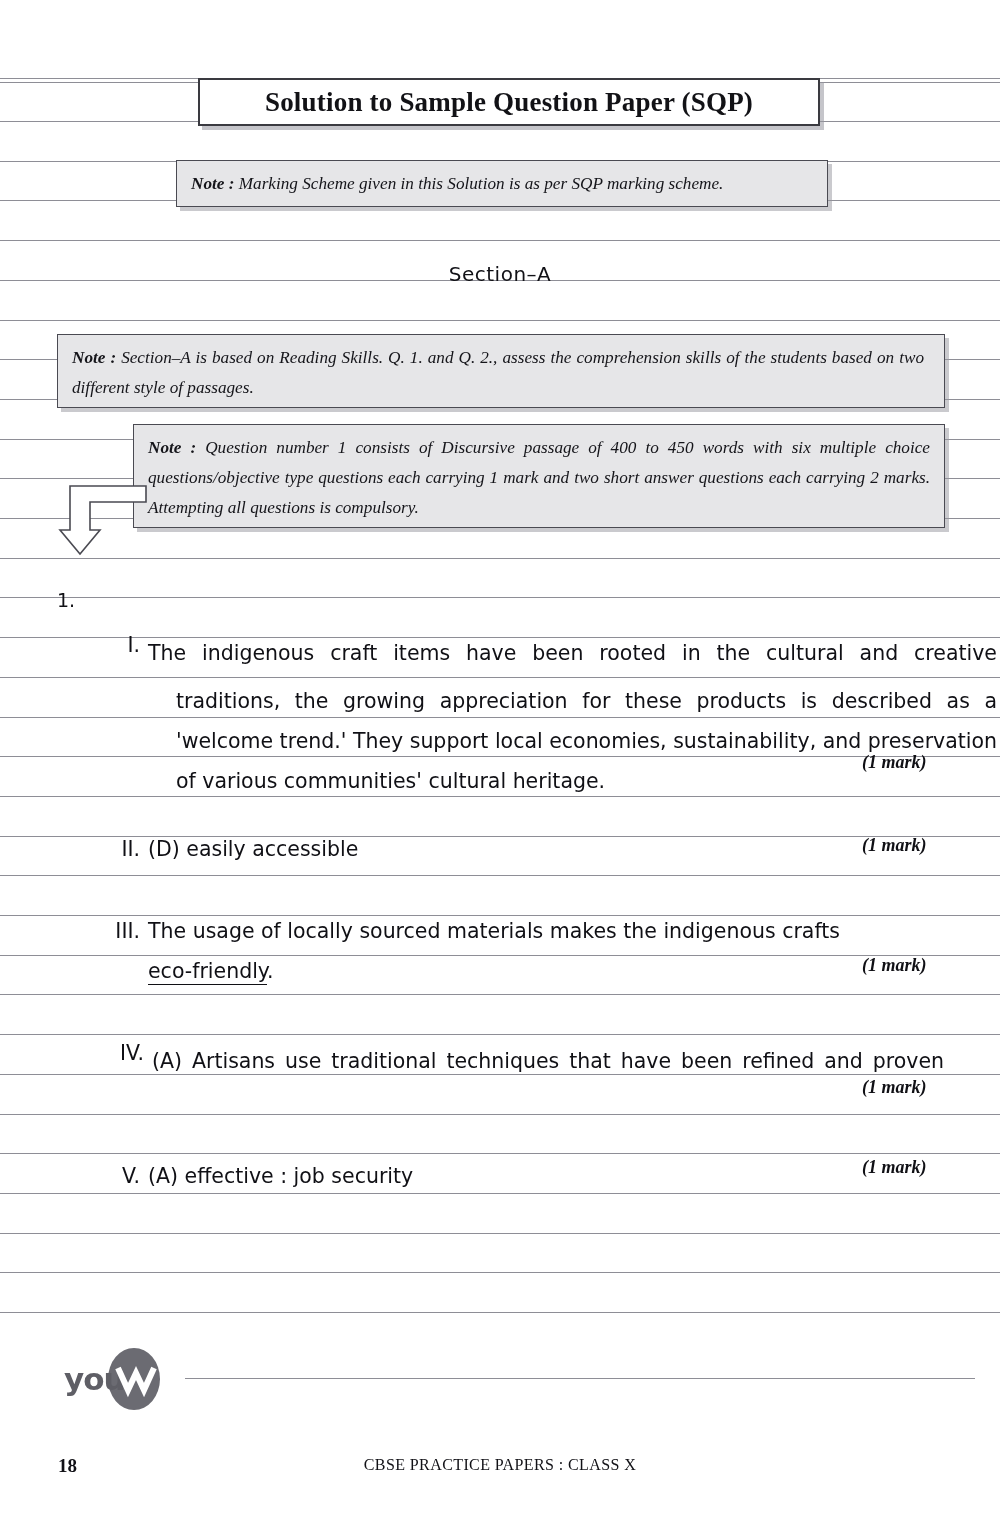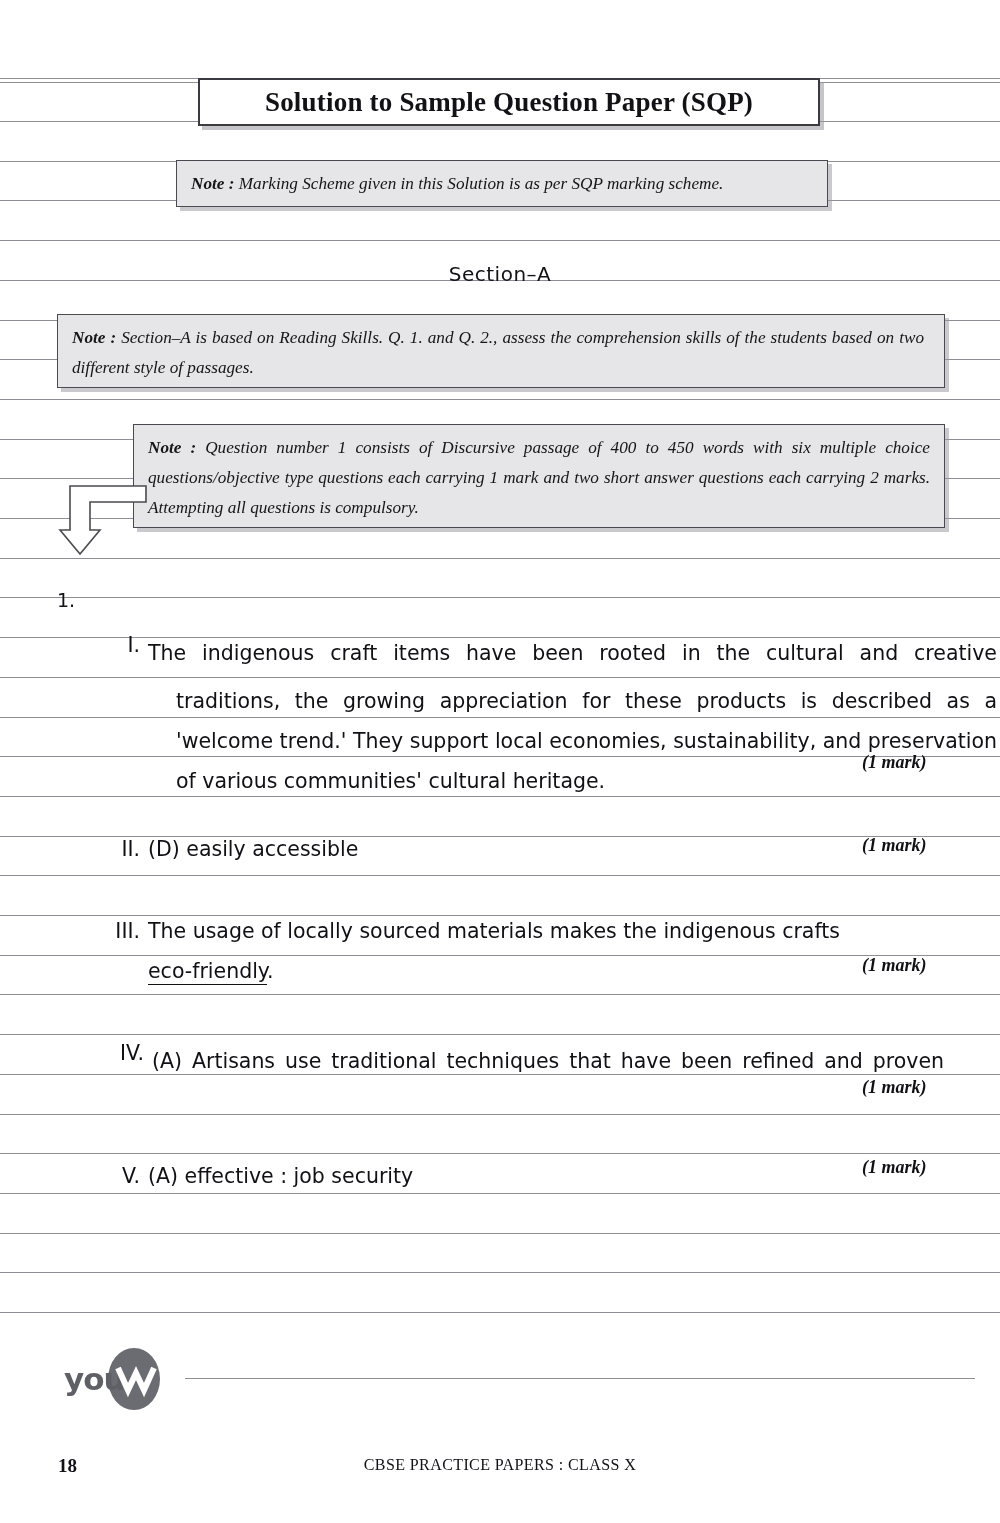--- a/index.html
+++ b/index.html
@@ -79,21 +79,21 @@
     left: 176px;
     top: 160px;
     width: 652px;
     height: 47px;
     padding: 0 14px;
     display: flex;
     align-items: center;
   }
   #note2 {
     left: 57px;
-    top: 314px;
+    top: 334px;
     width: 888px;
     height: 74px;
     padding: 8px 20px 0 14px;
   }
   #note3 {
     left: 133px;
     top: 424px;
     width: 812px;
     height: 104px;
     padding: 8px 14px 0 14px;

